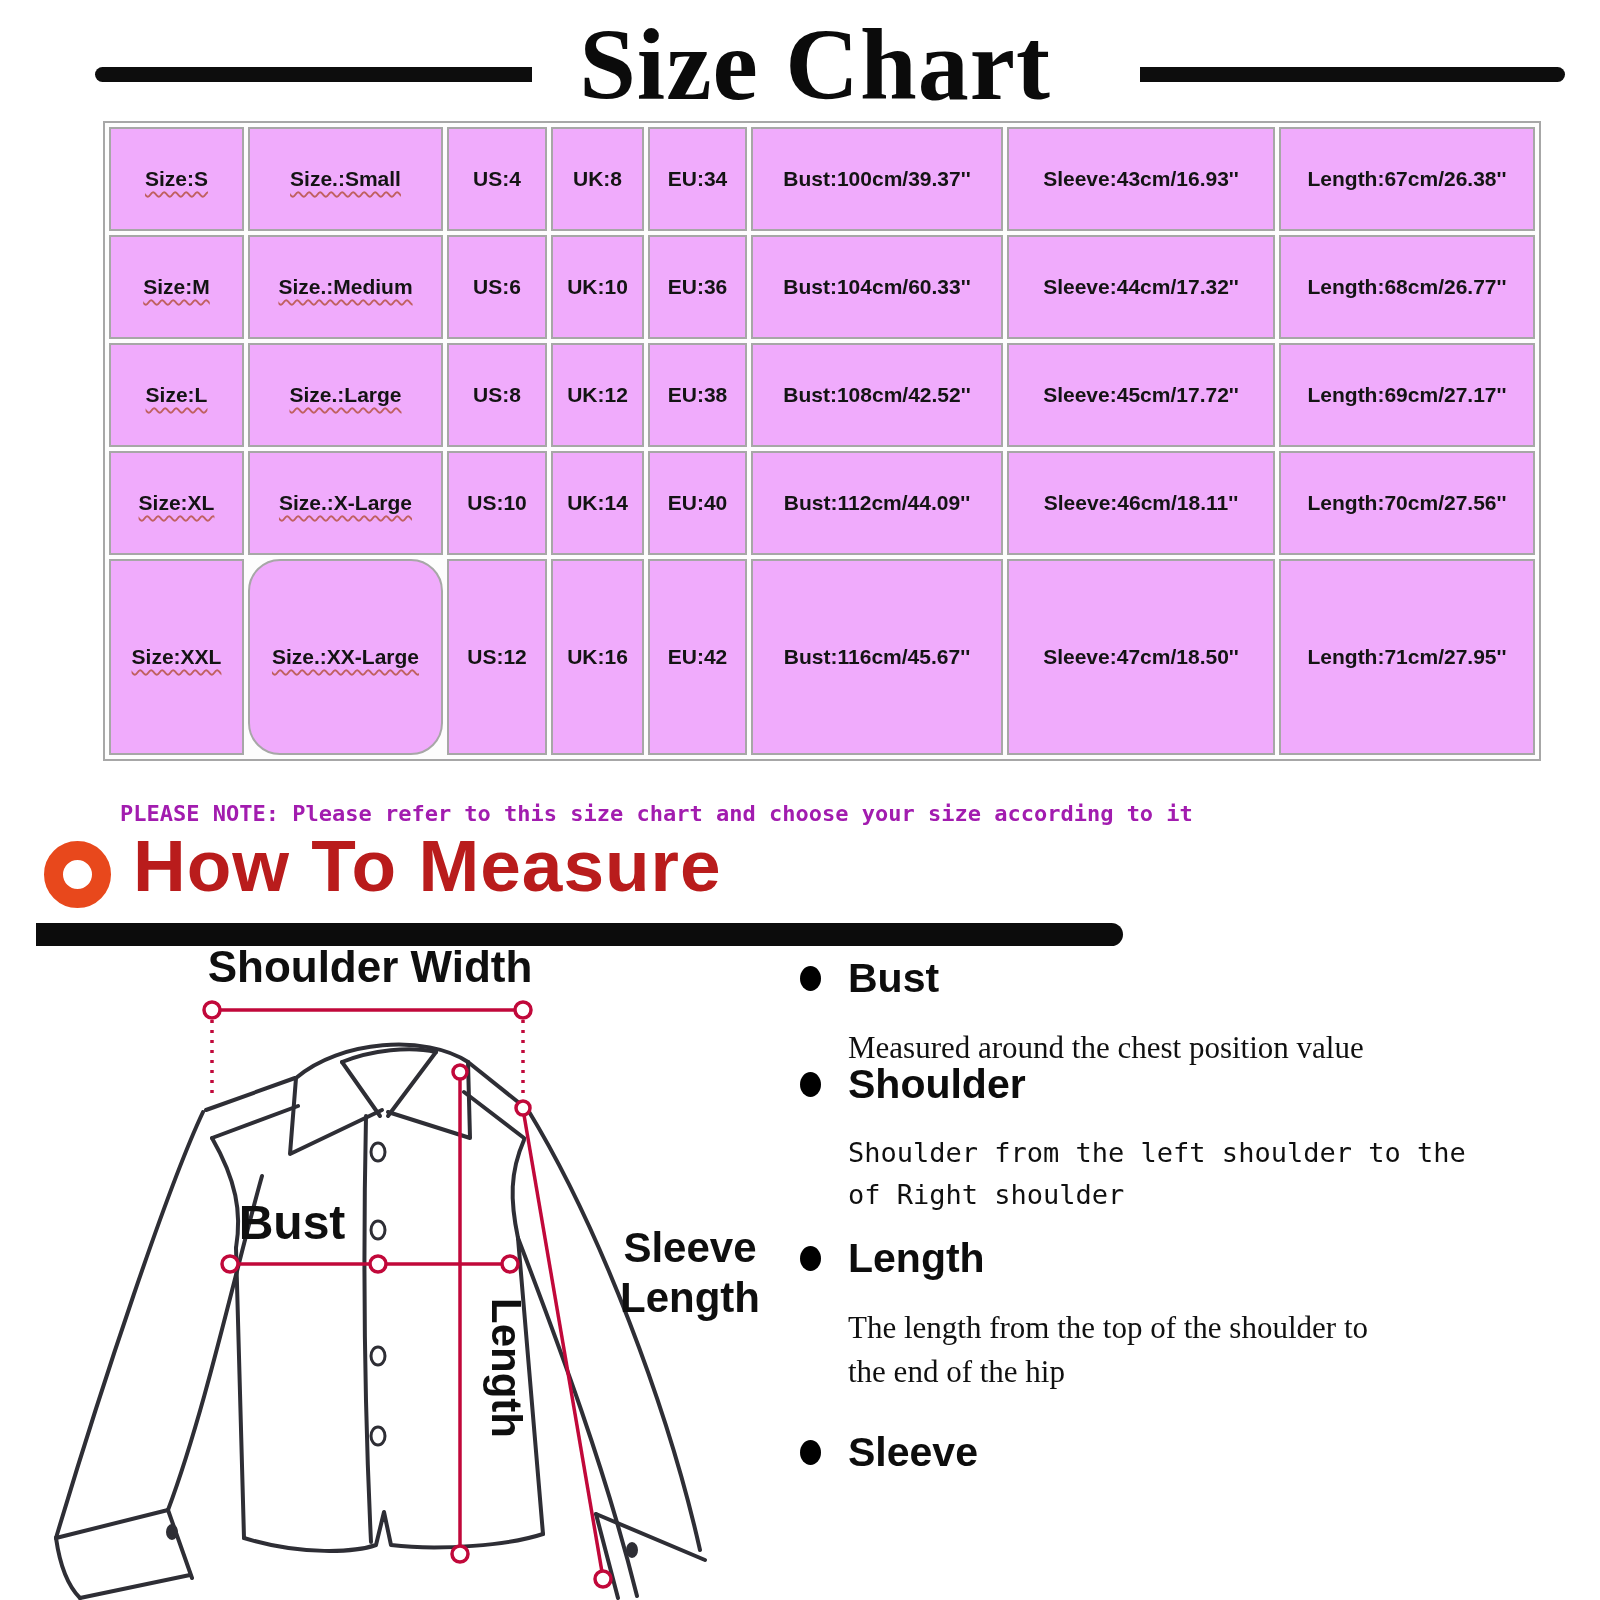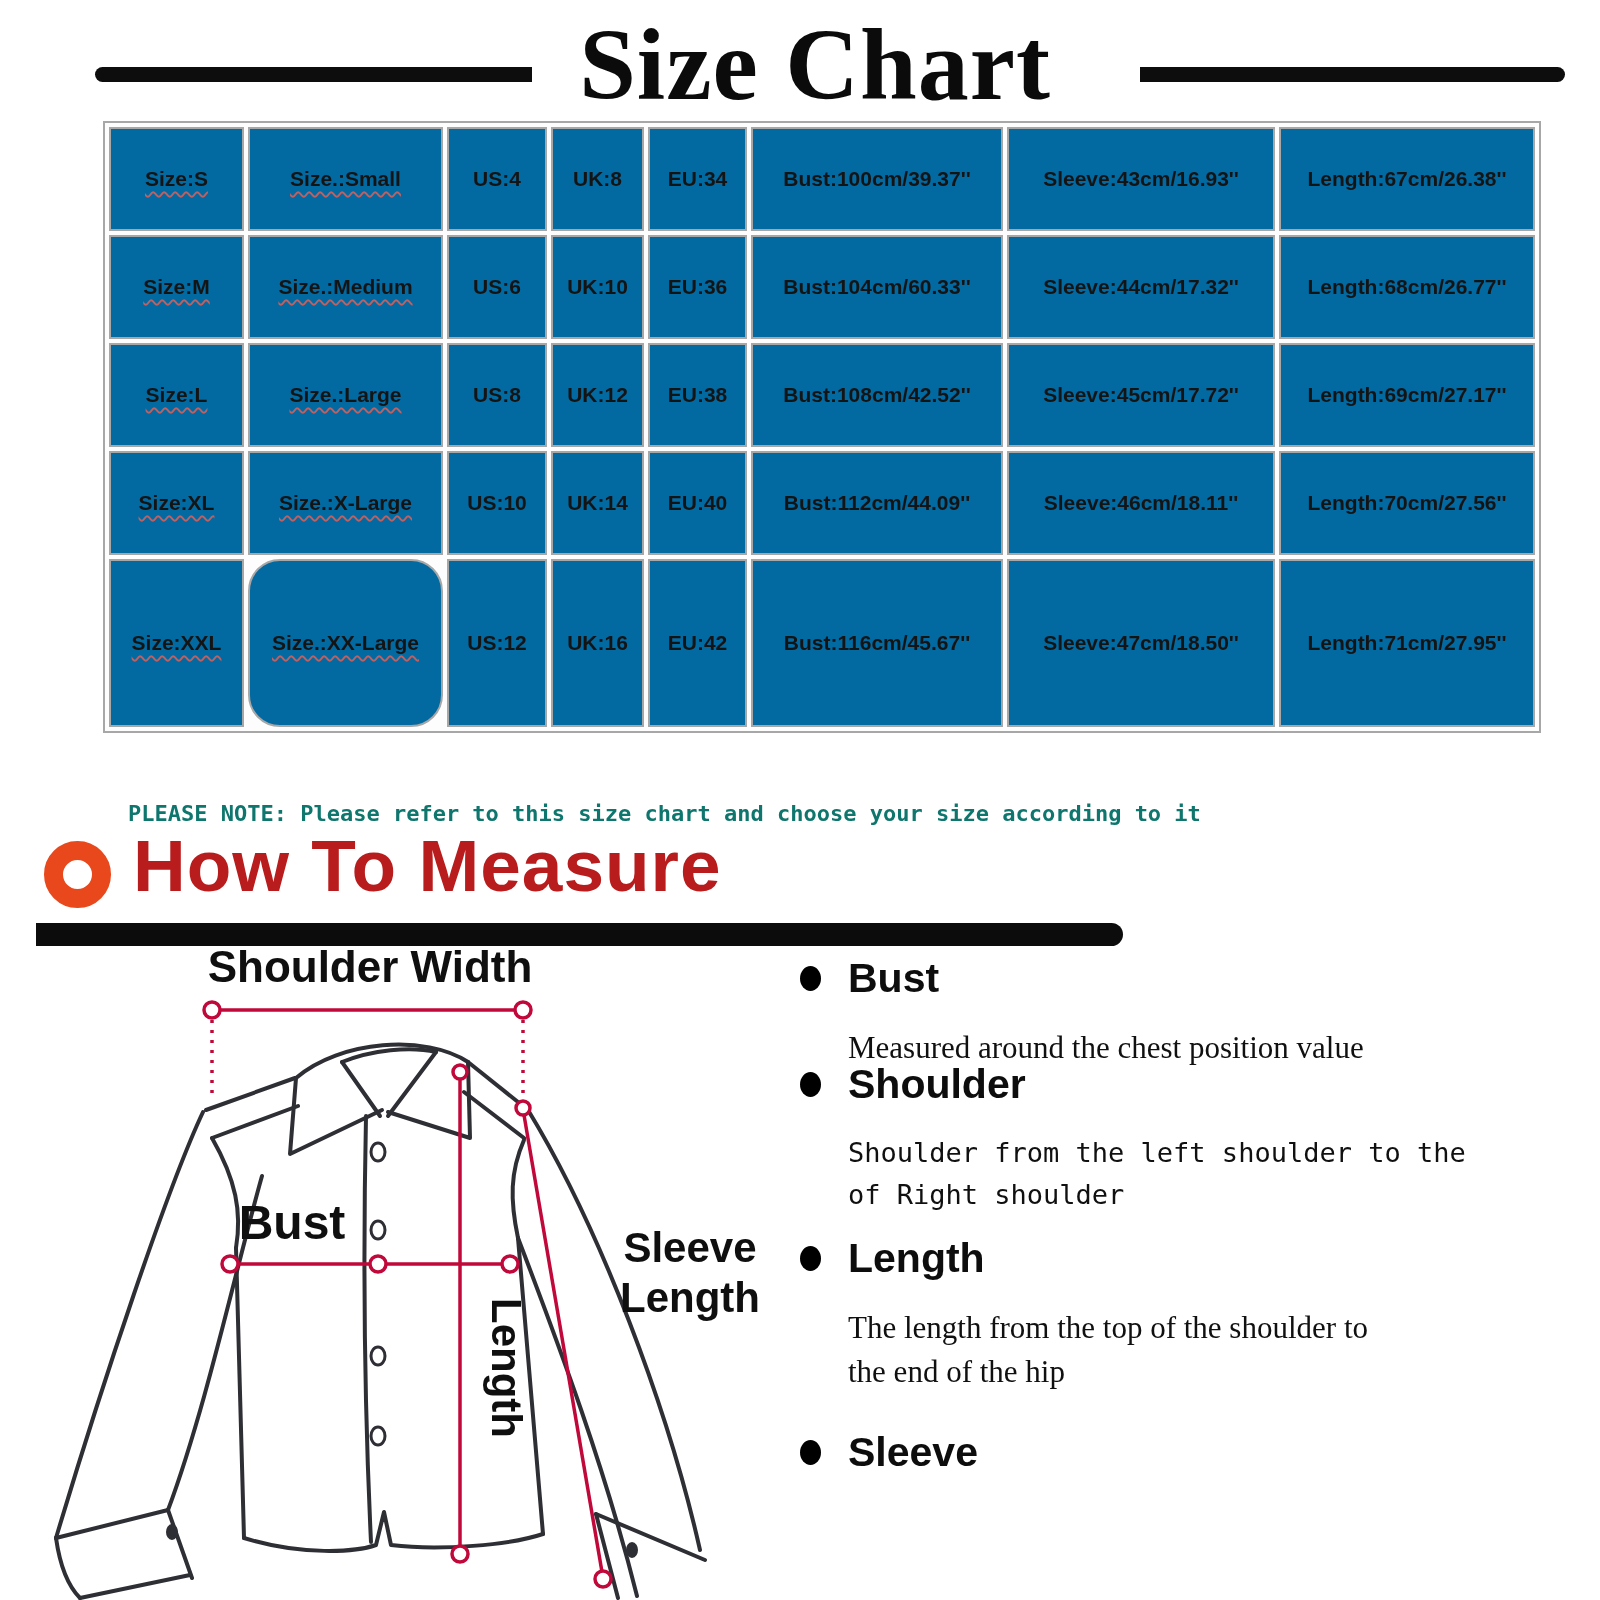--- a/index.html
+++ b/index.html
@@ -11,32 +11,32 @@
   .title-bar.left  { left:95px;  width:437px; border-radius:8px 0 0 8px; }
   .title-bar.right { left:1140px; width:425px; border-radius:0 8px 8px 0; }
   .page-title { position:absolute; left:520px; top:6px; width:590px; text-align:center;
                 font-family:"Liberation Serif", serif; font-weight:bold; font-size:102px;
                 letter-spacing:1px; color:#0b0b0b; }
 
   
   table.size-table { position:absolute; left:103px; top:121px; width:1412px;
                      table-layout:fixed; border-collapse:separate; border-spacing:4px;
                      border:2px solid #a7a7a7; background:#fdfdfd; }
-  table.size-table td { border:2px solid #a7a7a7; background:#0369a1; text-align:center;
+  table.size-table td { border:2px solid #a7a7a7; background:#f0abfc; text-align:center;
                         vertical-align:middle; font-weight:bold; font-size:21px; color:#141414;
                         padding:2px 4px; overflow:hidden; }
   tr.r-std  { height:104px; }
-  tr.r-tall { height:168px;padding-left:30px; }
+  tr.r-tall { height:196px;padding-left:30px; }
   td.sq { text-decoration:underline; text-decoration-style:wavy;
           text-decoration-color:#c06060; text-decoration-thickness:2px; text-underline-offset:5px; }
   td.wrapcell { padding:0 36px;border-radius:32px; }
 
   
-  .note-text { position:absolute; left:128px; top:801px; font-family:"DejaVu Sans Mono", monospace;
-               font-size:22px; font-weight:bold; color:#0f766e; white-space:nowrap; letter-spacing:0px; }
+  .note-text { position:absolute; left:120px; top:801px; font-family:"DejaVu Sans Mono", monospace;
+               font-size:22px; font-weight:bold; color:#a21caf; white-space:nowrap; letter-spacing:0px; }
 
   
   .donut { position:absolute; left:44px; top:841px; width:67px; height:67px; border-radius:50%;
            border:19px solid #e8481c; background:#fff; }
   .htm-title { position:absolute; left:133px; top:824px; font-size:73px; font-weight:bold;
                letter-spacing:1px; color:#b91c1c; white-space:nowrap; }
   .divider { position:absolute; left:36px; top:923px; width:1087px; height:23px; background:#0c0c0c;
              border-radius:0 12px 12px 0; }
 
   

